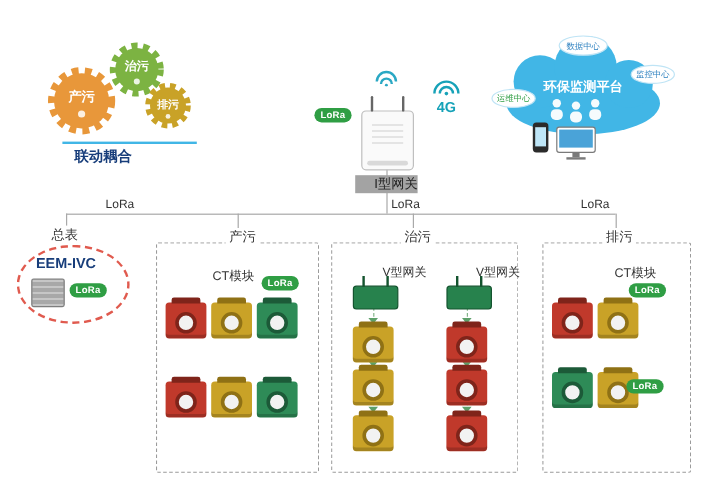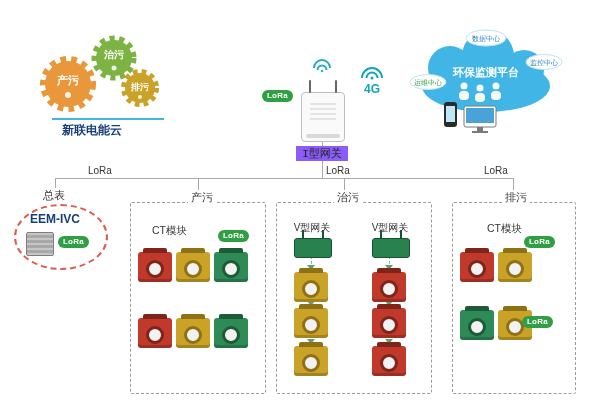--- a/index.html
+++ b/index.html
@@ -1,20 +1,20 @@
 <!DOCTYPE html>
 <html><head>
 <meta charset="utf-8">
 <style>
   html,body{margin:0;padding:0;background:#fff;}
   #canvas{position:relative;width:600px;height:406px;background:#fff;overflow:hidden;
           font-family:"Liberation Sans",sans-serif;}
   .hline{position:absolute;height:0;border-top:1px solid #a9a9a9;}
   .vline{position:absolute;width:0;border-left:1px solid #a9a9a9;}
-  .lbl{position:absolute;color:#333;font-size:10px;line-height:1.2;}
+  .lbl{position:absolute;color:#333;font-size:10px;line-height:1.2;margin-left:25px;}
   .zone{position:absolute;border:1px dashed #9b9b9b;background:#fff;border-radius:2px;z-index:1;}
   .zone-title{position:absolute;font-size:11px;color:#333;background:#fff;padding:0 3px;z-index:3;}
   .lora{position:absolute;background:#2f9e44;color:#fff;font-size:8px;font-weight:bold;
         padding:2px 5px;border-radius:8px;line-height:1;letter-spacing:.2px;z-index:4;}
   .module{position:absolute;width:34px;height:30px;border-radius:3px;background:var(--c);
           box-shadow:inset 0 -3px 0 rgba(0,0,0,.18);z-index:2;}
   .module::before{content:"";position:absolute;left:5px;right:5px;top:-4px;height:5px;
           border-radius:2px 2px 0 0;background:var(--cd);}
   .module::after{content:"";position:absolute;left:50%;top:55%;width:12px;height:12px;
           transform:translate(-50%,-50%);background:#f2f2f2;border:3px solid var(--cd);border-radius:50%;}
@@ -29,22 +29,22 @@
   .arrow-down{position:absolute;width:0;height:0;border-left:4px solid transparent;
        border-right:4px solid transparent;border-top:5px solid #5da06a;z-index:2;}
   .gw1{position:absolute;left:301px;top:92px;width:42px;height:48px;background:#fafafa;
        border:1px solid #bfbfbf;border-radius:4px;z-index:2;}
   .gw1::before,.gw1::after{content:"";position:absolute;top:-13px;width:2px;height:13px;
        background:#666;border-radius:1px;}
   .gw1::before{left:7px}.gw1::after{right:7px}
   .gw1 .slots{position:absolute;left:8px;right:8px;top:10px;height:18px;
        background:repeating-linear-gradient(#e4e4e4 0 2px,transparent 2px 5px);}
   .gw1 .base{position:absolute;left:4px;right:4px;bottom:3px;height:4px;background:#d9d9d9;border-radius:2px;}
-  .gw1-label{position:absolute;left:296px;top:146px;width:52px;text-align:center;font-size:11px;
-       color:#222;background:#8b5cf6;z-index:3;font-family:Liberation Mono, monospace;}
+  .gw1-label{position:absolute;left:296px;top:146px;width:52px;text-align:right;font-size:11px;
+       color:#222;background:#a3a3a3;z-index:3;}
   .ellipse{position:absolute;border:2px dashed #e05a4e;border-radius:50%;z-index:1;}
   .meter-icon{position:absolute;width:26px;height:22px;background:#a8a8a8;border:1px solid #7e7e7e;
        border-radius:2px;background-image:repeating-linear-gradient(rgba(255,255,255,.35) 0 2px,transparent 2px 5px);z-index:2;}
   .eem{position:absolute;color:#173d7a;font-weight:bold;font-size:12px;z-index:2;}
   .caption{position:absolute;color:#173d7a;font-weight:bold;font-size:12px;}
   .blue-rule{position:absolute;height:2px;background:#41b6e6;}
   .watermark{position:absolute;left:432px;top:262px;width:168px;height:140px;opacity:.5;z-index:6;}
   .wm-text{position:absolute;left:10px;top:84px;color:#e23b3f;font-size:27px;font-weight:bold;
        letter-spacing:1px;white-space:nowrap;}
   .busl{position:absolute;font-size:10px;color:#333;z-index:3;}
@@ -68,21 +68,21 @@
       <circle cx="78" cy="42" r="2.5" fill="#fff" opacity="0.85"></circle>
     </g>
     <g>
       <circle cx="104" cy="62" r="16" fill="none" stroke="#c9a227" stroke-width="6" stroke-dasharray="4.5 4"></circle>
       <circle cx="104" cy="62" r="15" fill="#c9a227"></circle>
       <text x="104" y="64" text-anchor="middle" font-size="9" font-weight="bold" fill="#fff">排污</text>
       <circle cx="104" cy="71" r="2" fill="#fff" opacity="0.85"></circle>
     </g>
   </svg>
   <div class="blue-rule" style="left:52px;top:118px;width:112px"></div>
-  <div class="caption" style="left:62px;top:122px">新联电能云</div>
+  <div class="caption" style="left:62px;top:122px">联动耦合</div>
 
   <svg style="position:absolute;left:311px;top:56px;z-index:2" width="22" height="16" viewBox="0 0 22 16">
     <path d="M3 12 A8 8 0 0 1 19 12" fill="none" stroke="#2aa8c4" stroke-width="2"></path>
     <path d="M6.5 14 A4.5 4.5 0 0 1 15.5 14" fill="none" stroke="#2aa8c4" stroke-width="2"></path>
     <circle cx="11" cy="15" r="1.2" fill="#2aa8c4"></circle>
   </svg>
   <div class="gw1">
     <div class="slots"></div>
     <div class="base"></div>
   </div>

